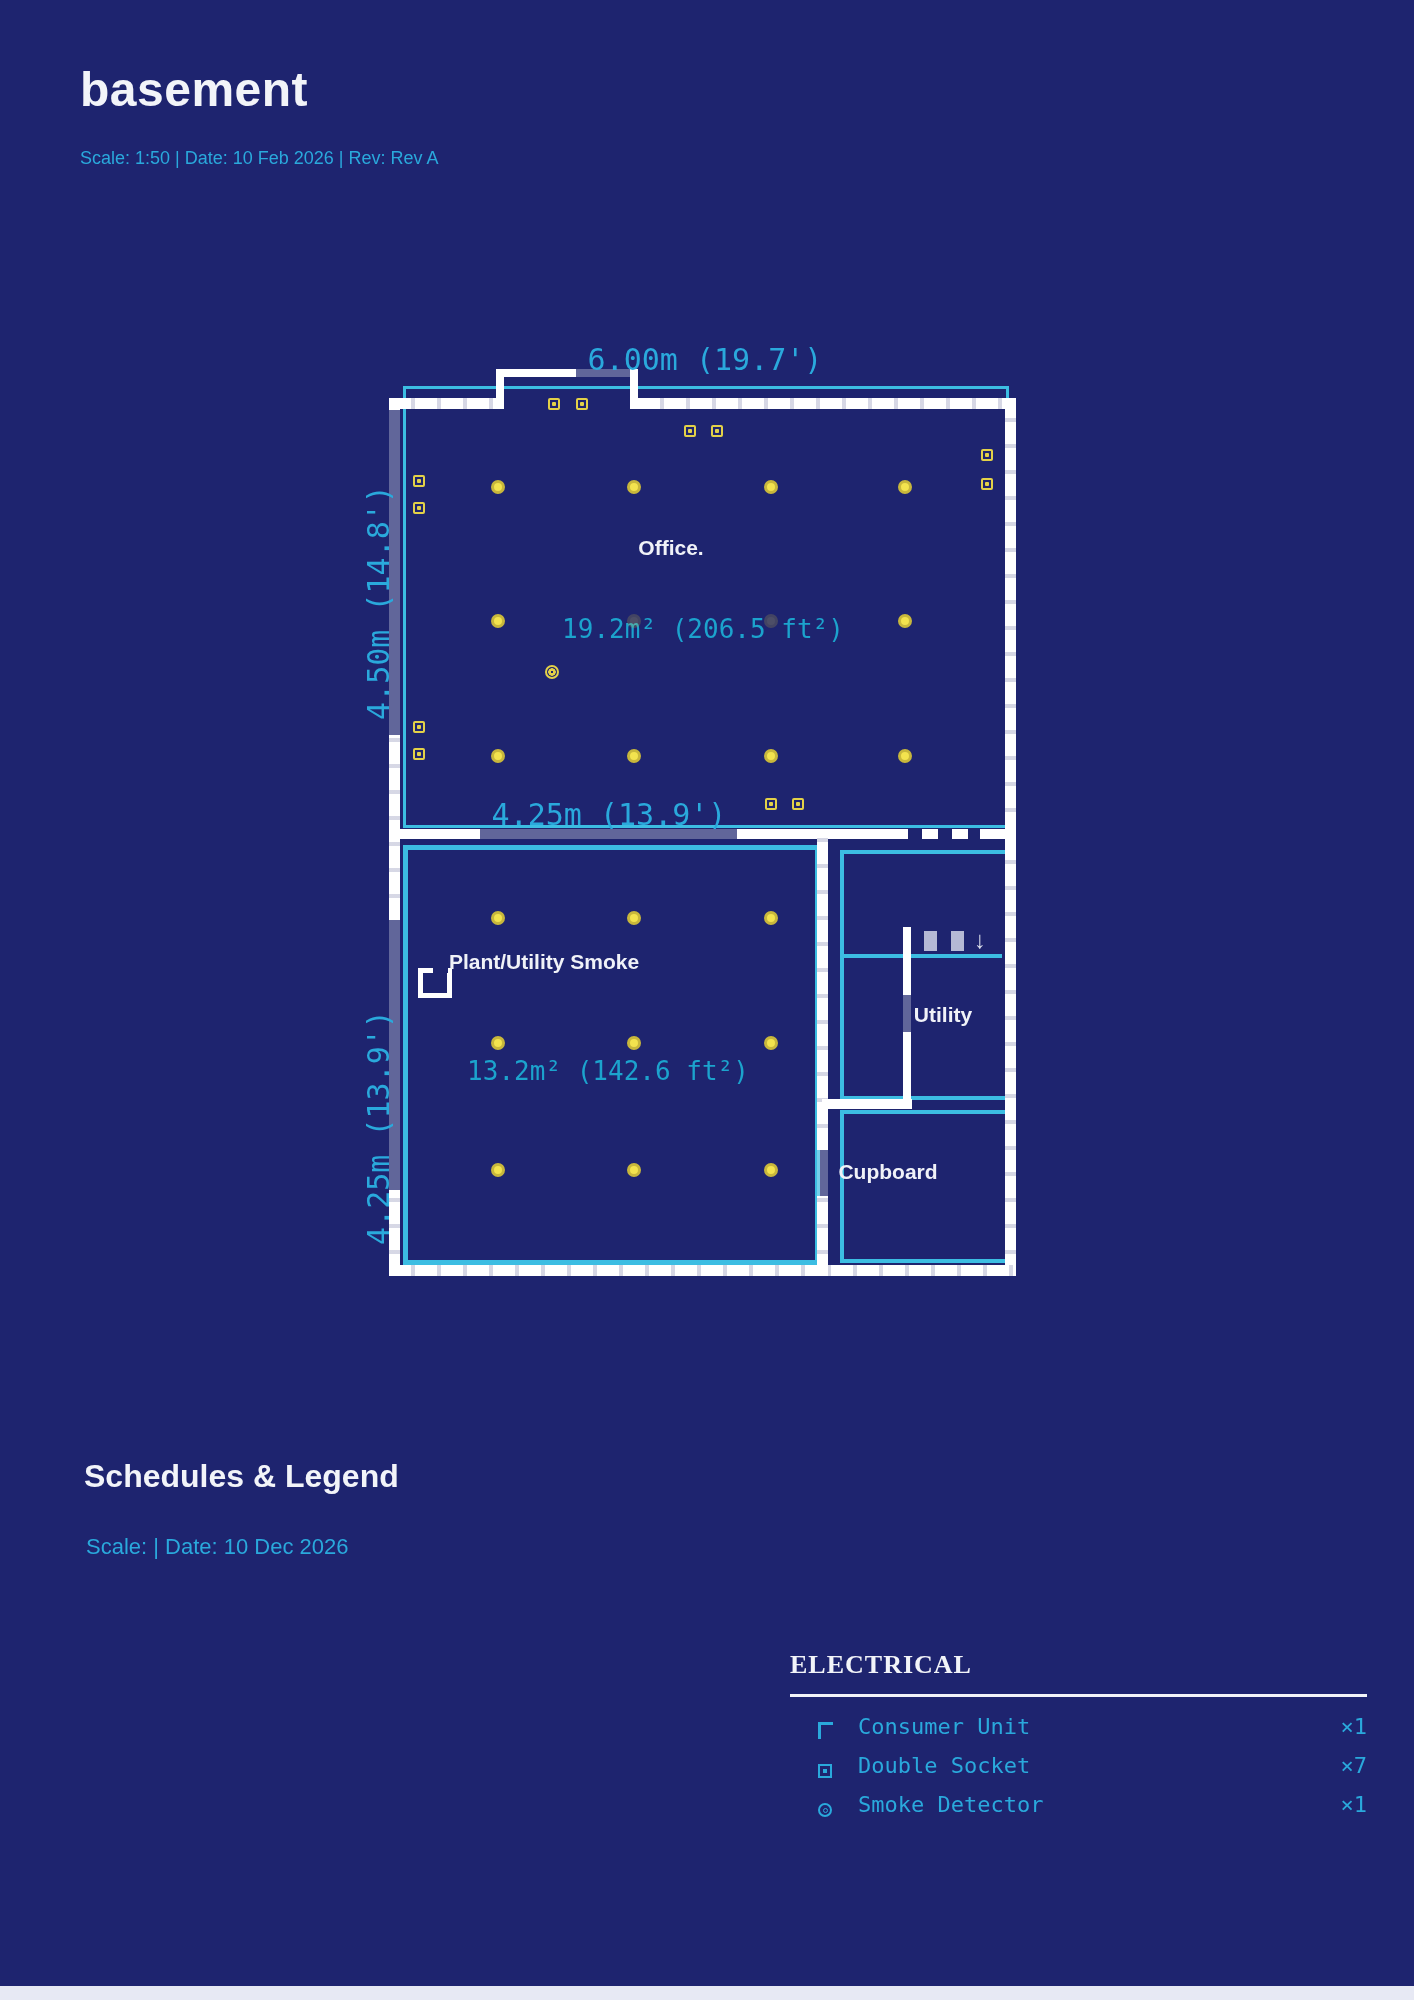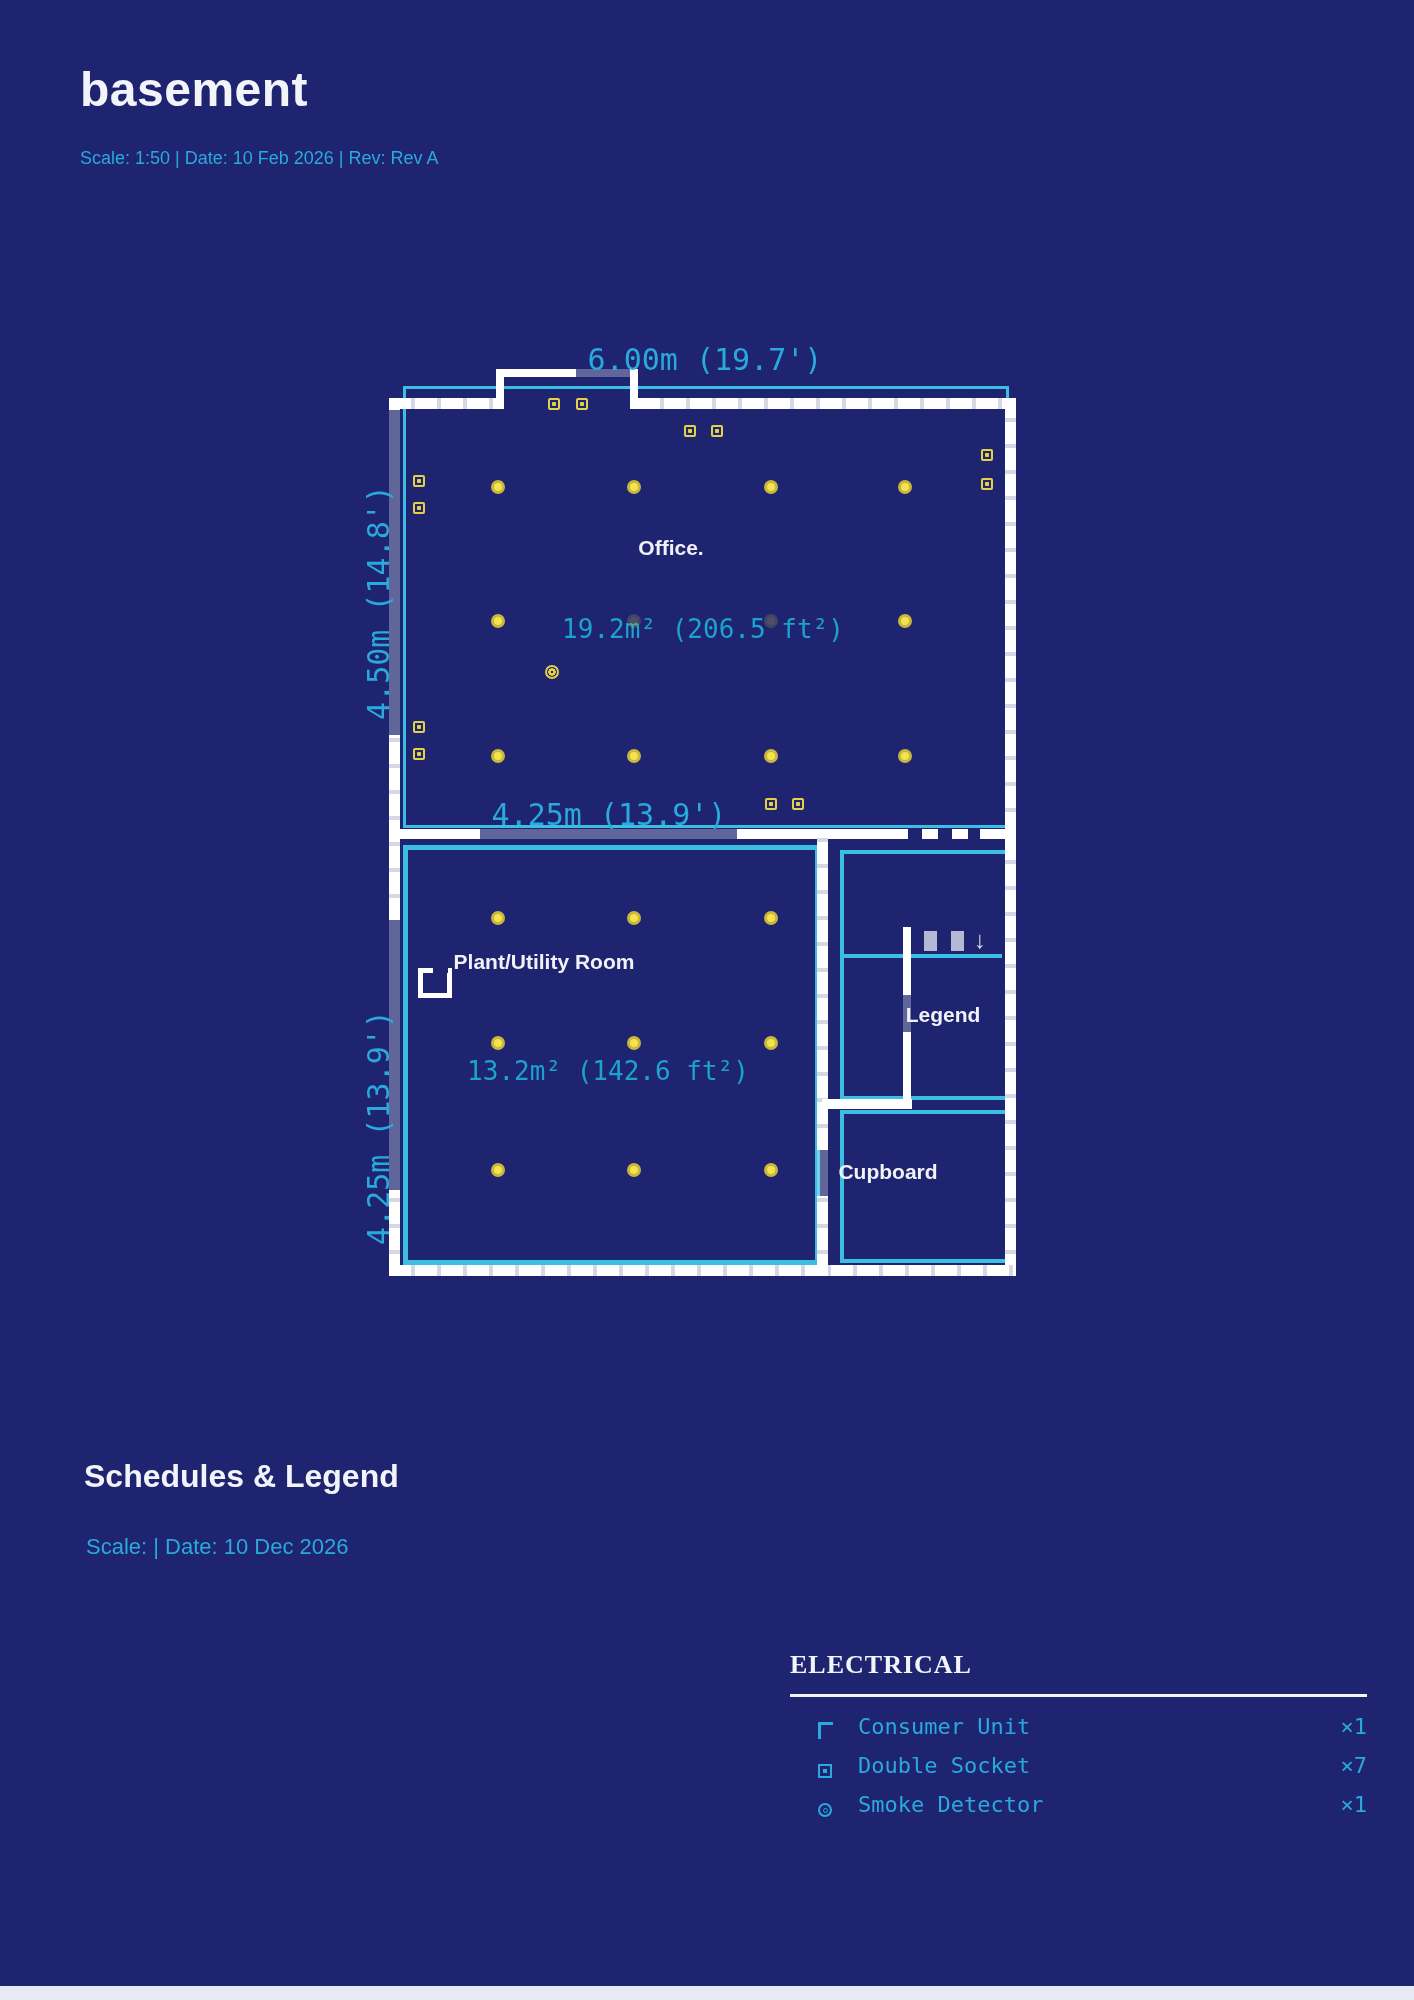--- a/index.html
+++ b/index.html
@@ -121,23 +121,23 @@
 
   <div class="sym-consumer" style="left:418px;top:968px;"></div>
 
   <div class="dim-text" style="left:555px;top:342px;width:300px;">6.00m (19.7')</div>
   <div class="dim-text rot" style="left:228px;top:585px;width:300px;">4.50m (14.8')</div>
   <div class="dim-text" style="left:459px;top:797px;width:300px;">4.25m (13.9')</div>
   <div class="dim-text rot" style="left:228px;top:1110px;width:300px;">4.25m (13.9')</div>
 
   <div class="room-label" style="left:571px;top:536px;width:200px;">Office.</div>
   <div class="area-text" style="left:503px;top:614px;width:400px;">19.2m² (206.5 ft²)</div>
-  <div class="room-label" style="left:394px;top:950px;width:300px;">Plant/Utility Room</div>
+  <div class="room-label" style="left:394px;top:950px;width:300px;">Plant/Utility Smoke</div>
   <div class="area-text" style="left:408px;top:1056px;width:400px;text-align:center;">13.2m² (142.6 ft²)</div>
-  <div class="room-label" style="left:868px;top:1003px;width:150px;">Legend</div>
+  <div class="room-label" style="left:868px;top:1003px;width:150px;">Utility</div>
   <div class="room-label" style="left:788px;top:1160px;width:200px;">Cupboard</div>
 <div class="sym-socket" style="left: 548px; top: 398px;"></div>
     <div class="sym-socket" style="left: 576px; top: 398px;"></div>
     <div class="sym-socket" style="left: 684px; top: 425px;"></div>
     <div class="sym-socket" style="left: 711px; top: 425px;"></div>
     <div class="sym-socket" style="left: 981px; top: 449px;"></div>
     <div class="sym-socket" style="left: 981px; top: 478px;"></div>
     <div class="sym-socket" style="left: 413px; top: 475px;"></div>
     <div class="sym-socket" style="left: 413px; top: 502px;"></div>
     <div class="sym-socket" style="left: 413px; top: 721px;"></div>

